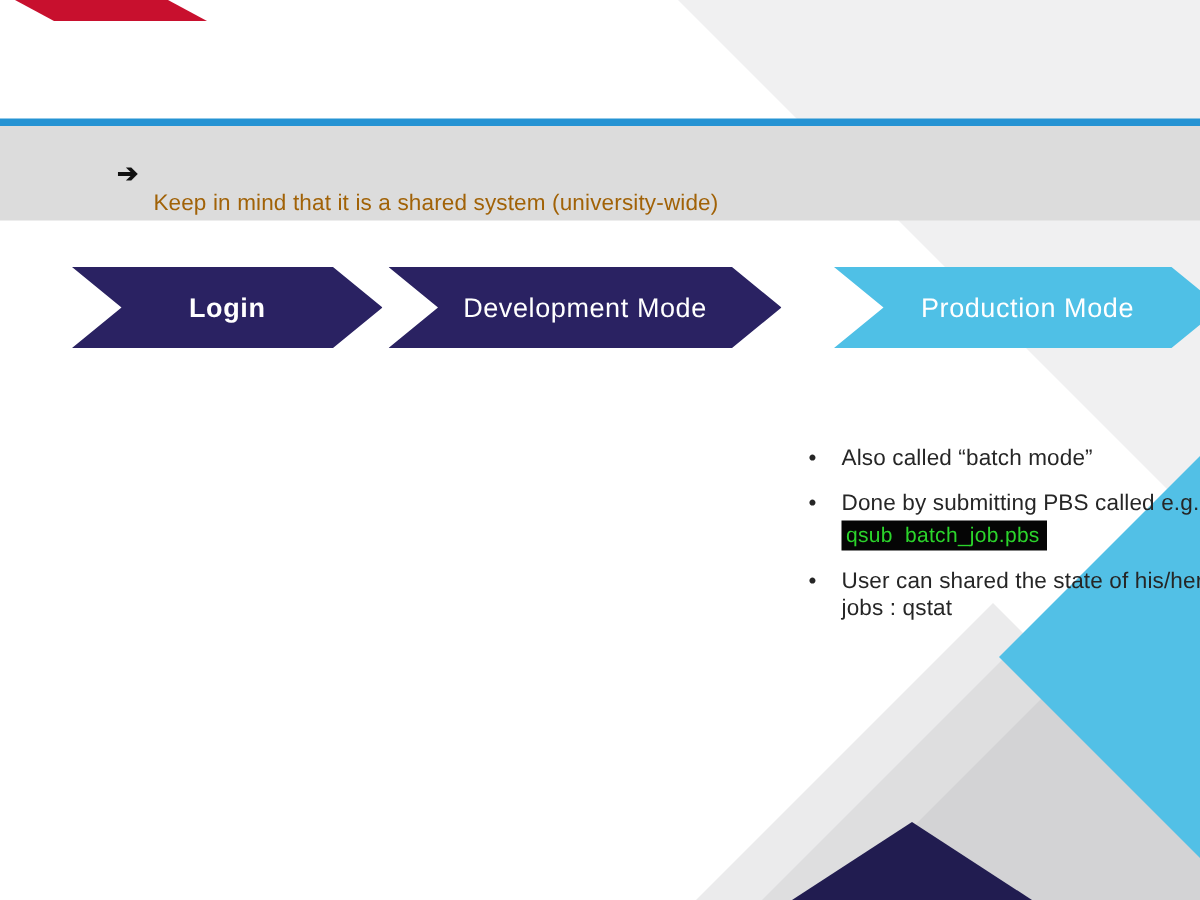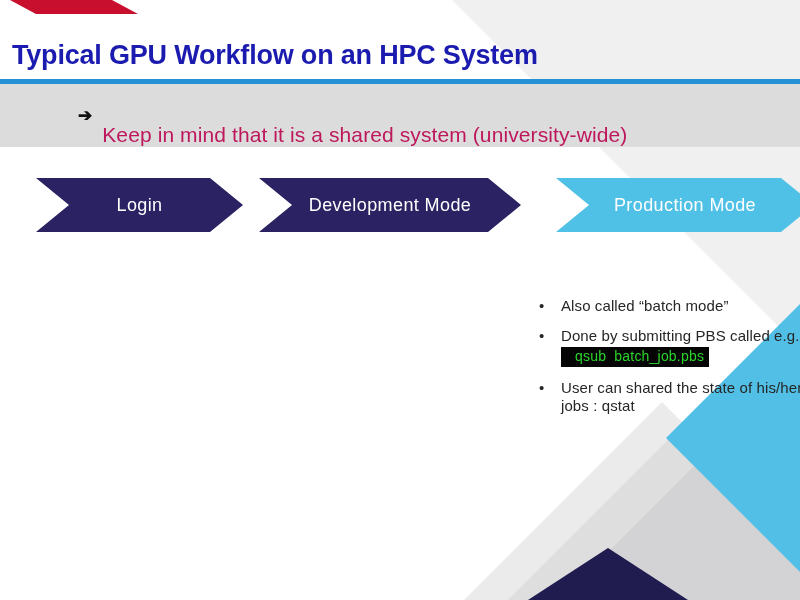--- a/index.html
+++ b/index.html
@@ -31,72 +31,71 @@
   #note-band{
     position:absolute;left:0;top:84px;width:800px;height:63px;
     background:var(--band_bg);z-index:4;
     display:flex;align-items:center;
   }
   #note-arrow{
     margin-left:78px;font-size:17px;font-weight:bold;color:#111;
     line-height:1;
   }
   #note-text{
-    margin-left:10px;font-size:21px;color:#be185d;letter-spacing:0.1px;margin-top:39px;
+    margin-left:10px;font-size:15px;color:#a16207;letter-spacing:0.1px;margin-top:39px;
   }
 
   
   .chevron{
     position:absolute;top:178px;height:54px;z-index:5;
     display:flex;align-items:center;justify-content:center;
     color:#ffffff;font-size:18px;letter-spacing:0.4px;
     clip-path:polygon(0 0, calc(100% - 33px) 0, 100% 50%, calc(100% - 33px) 100%, 0 100%, 33px 50%);
   }
   .chevron.dark{background:var(--chevron_dark);}
   .chevron.accent{background:var(--chevron_accent);}
-  #chevron-login{left:36px;width:207px;}
+  #chevron-login{left:48px;width:207px;font-weight:bold;}
   #chevron-dev{left:259px;width:262px;}
   #chevron-prod{left:556px;width:258px;}
 
   
   #bullets{
     position:absolute;left:515px;top:281px;width:276px;z-index:5;
     list-style:none;margin:16px;padding:0;
   }
   #bullets li{
     position:relative;margin:0 0 12px 0;padding-left:30px;
     font-size:15px;line-height:18px;color:#262626;letter-spacing:0.1px;
   }
   #bullets li::before{
     content:"\2022";position:absolute;left:8px;top:0;
     color:#262626;font-size:15px;
   }
   .code-line{
     display:inline-block;margin-top:2px;
     background:var(--code_bg);color:var(--code_fg);
-    font-size:14px;line-height:17px;padding:1px 5px 2px 14px;
+    font-size:14px;line-height:17px;padding:1px 5px 2px 3px;
     white-space:pre;letter-spacing:0.2px;
   }
 </style>
 </head>
 <body>
 
 <div id="stage">
 
   <svg id="decor" viewBox="0 0 800 600" xmlns="http://www.w3.org/2000/svg">
     <polygon class="tri-light" points="452,0 800,0 800,348"></polygon>
     <polygon class="wedgeA" points="662,402 464,600 800,600 800,540"></polygon>
     <polygon class="wedgeB" points="684,424 508,600 800,600 800,540"></polygon>
     <polygon class="wedgeC" points="700,460 560,600 800,600 800,560"></polygon>
     <polygon class="tri-blue" points="666,438 800,304 800,572"></polygon>
     <polygon class="tri-navy" points="528,600 608,548 688,600"></polygon>
     <polygon class="red-flag" points="10,0 112,0 138,14 36,14"></polygon>
   </svg>
 
-  <div id="title">Typical GPU Workflow on an HPC System</div>
 
   <div id="rule"></div>
 
   <div id="note-band">
     <span id="note-arrow">➔</span>
     <span id="note-text">Keep in mind that it is a shared system (university-wide)</span>
   </div>
 
   <div id="chevron-login" class="chevron dark">
     <span>Login</span>

